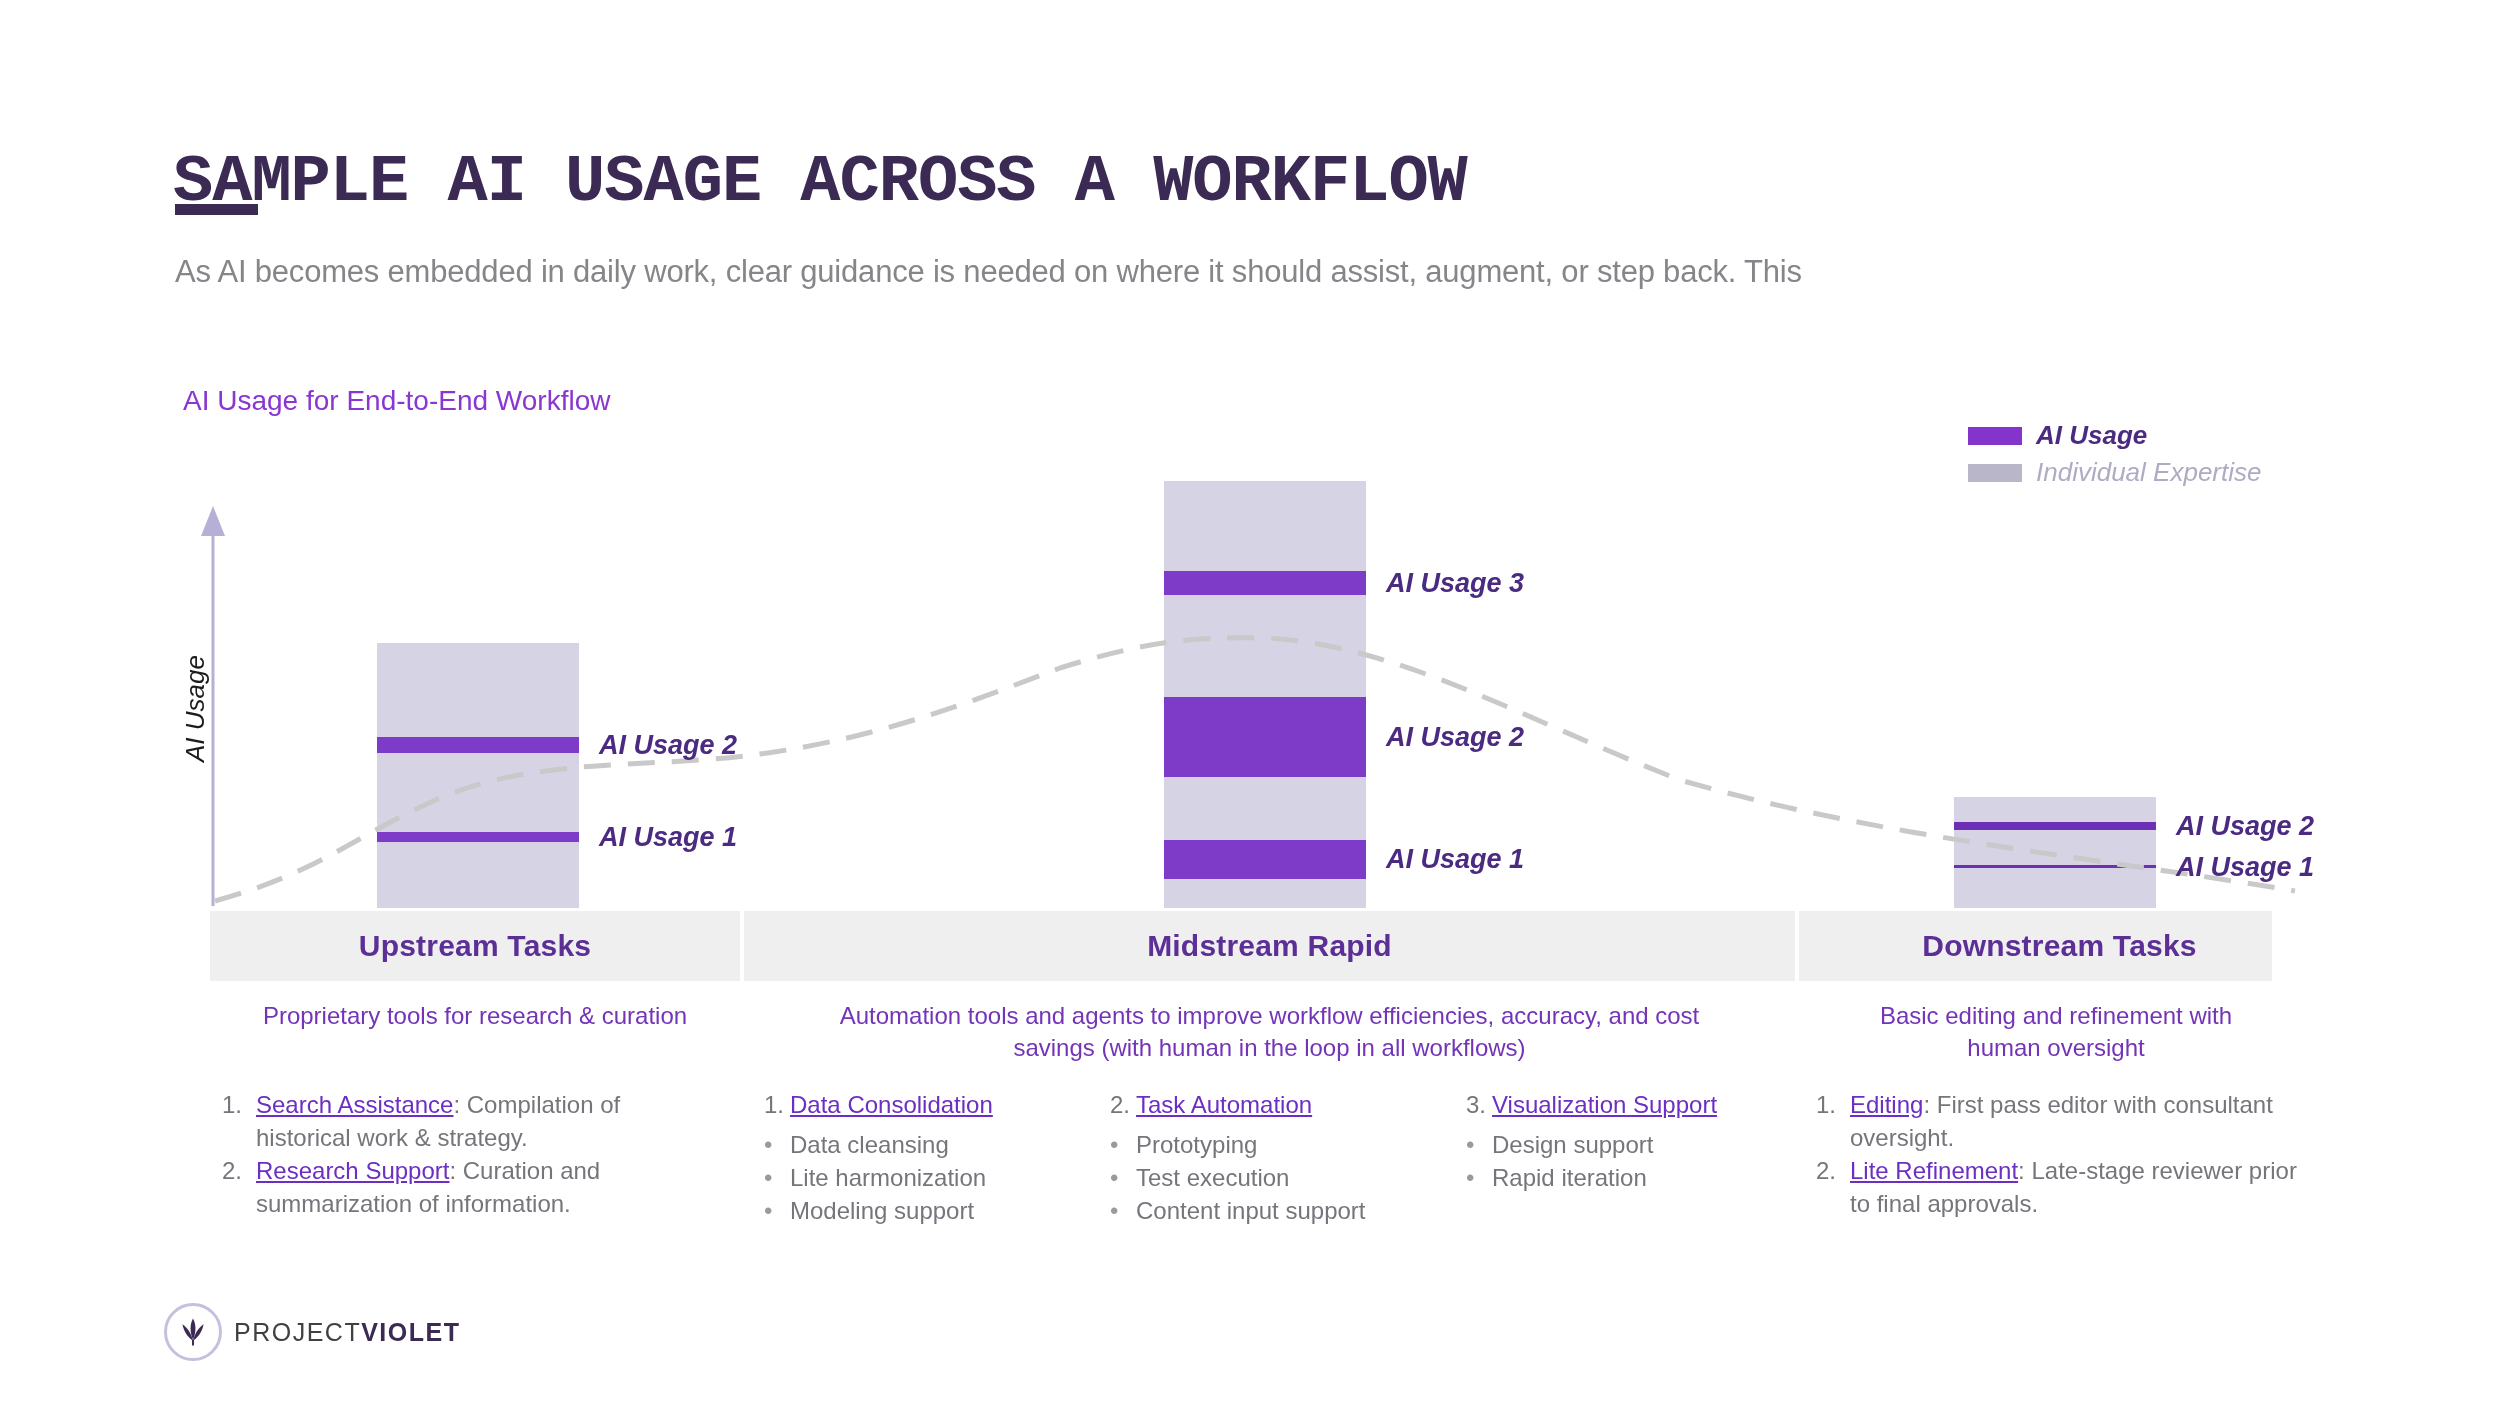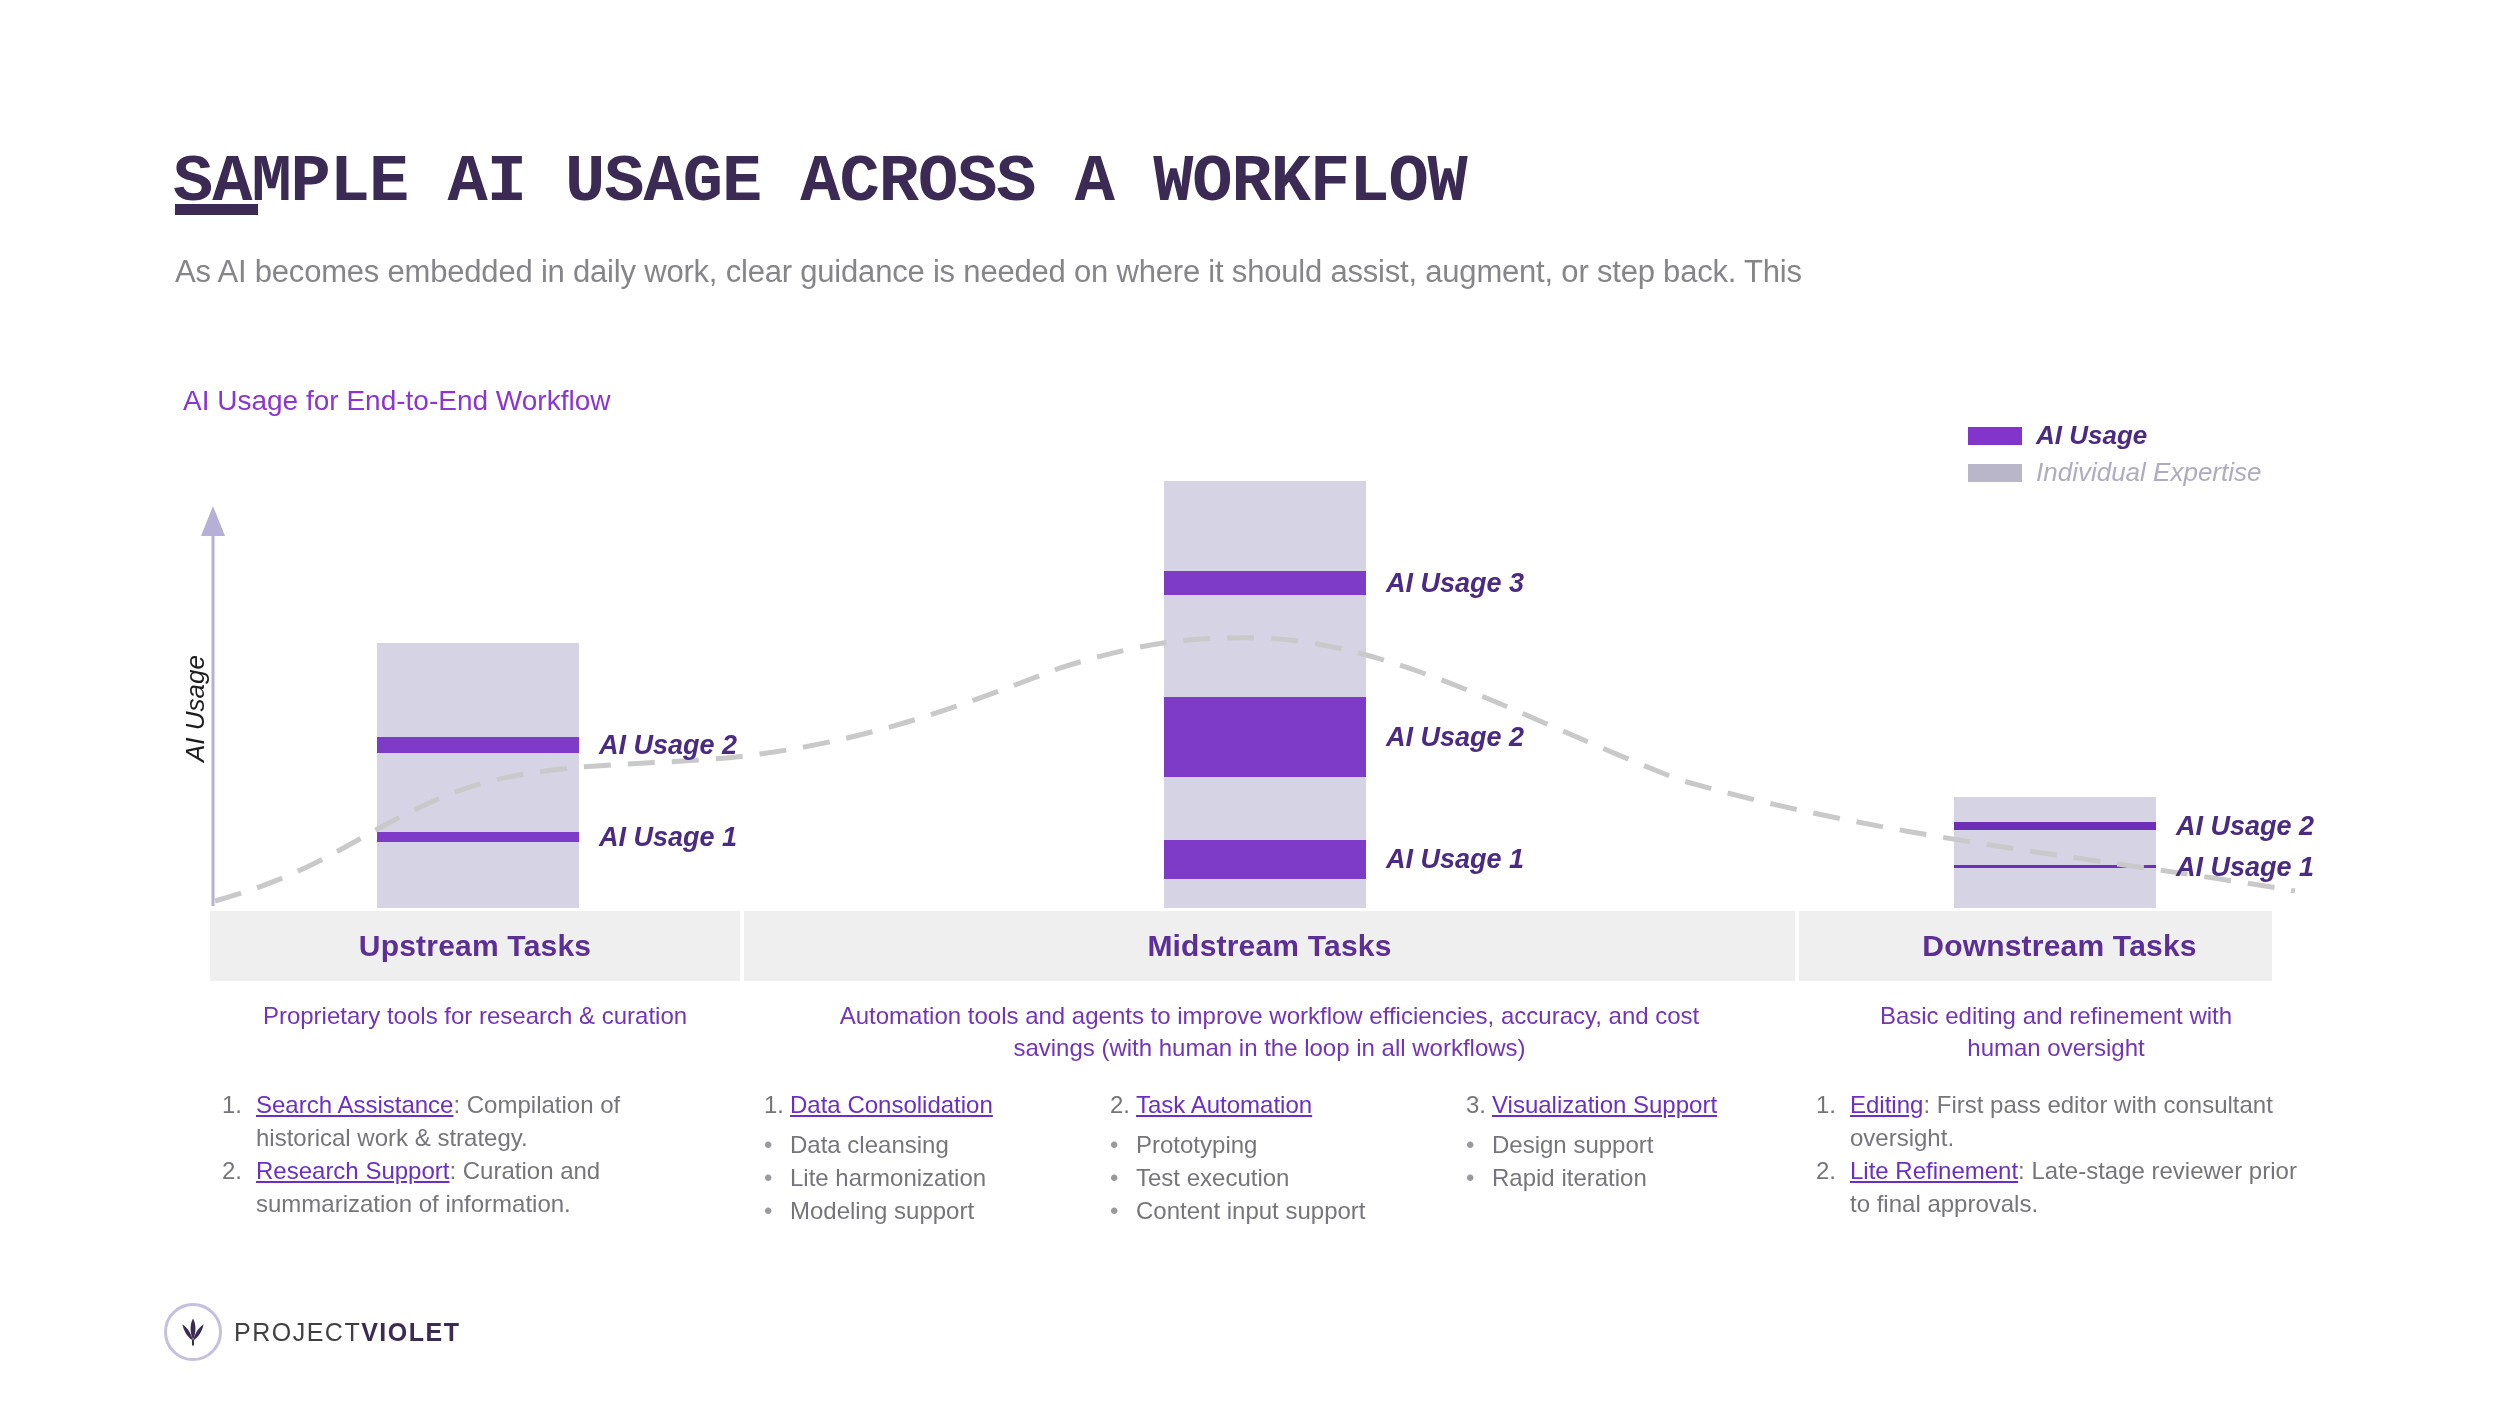--- a/index.html
+++ b/index.html
@@ -124,21 +124,21 @@
       <div class="band-label" style="left: 1386px; top: 859px; color: rgb(75, 43, 130);">AI Usage 1</div>
       <div class="band-label" style="left: 2176px; top: 826px; color: rgb(75, 43, 130);">AI Usage 2</div>
       <div class="band-label" style="left: 2176px; top: 867px; color: rgb(75, 43, 130);">AI Usage 1</div>
     </div>
 
   <div class="abs stage-band">
     <div class="stage-sec sec-up">
       <span class="stage-title">Upstream Tasks</span>
     </div>
     <div class="stage-sec sec-mid">
-      <span class="stage-title">Midstream Tasks</span>
+      <span class="stage-title">Midstream Rapid</span>
     </div>
     <div class="stage-sec sec-down">
       <span class="stage-title">Downstream Tasks</span>
     </div>
   </div>
 
   <div class="abs stage-desc desc-up"><span>Proprietary tools for research &amp; curation</span></div>
   <div class="abs stage-desc desc-mid"><span>Automation tools and agents to improve workflow efficiencies, accuracy, and cost savings (with human in the loop in all workflows)</span></div>
   <div class="abs stage-desc desc-down"><span>Basic editing and refinement with human oversight</span></div>
 

